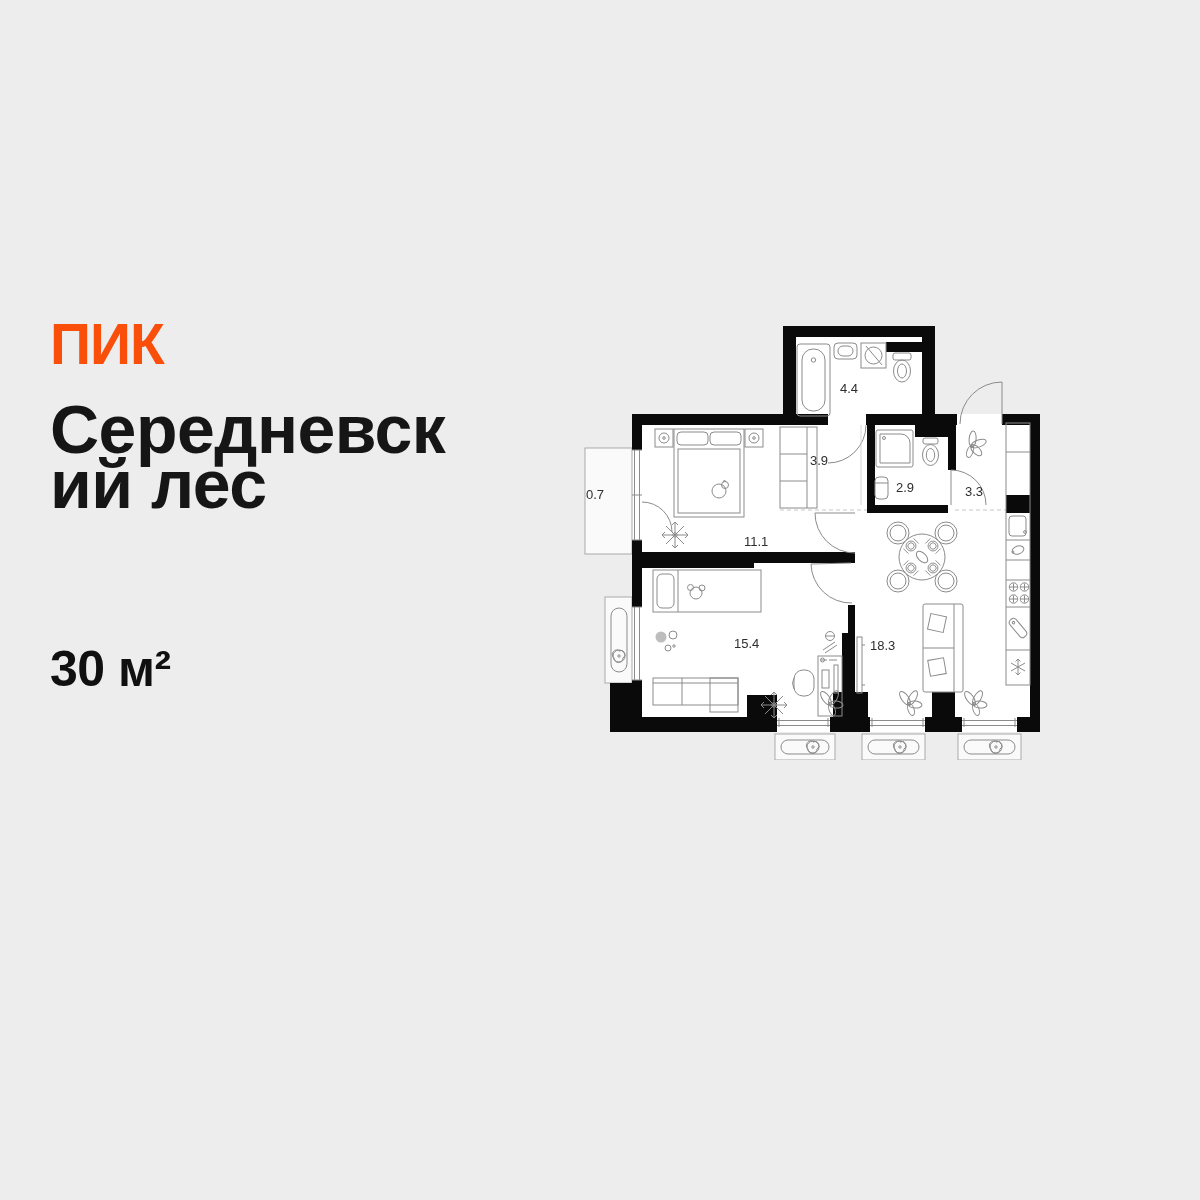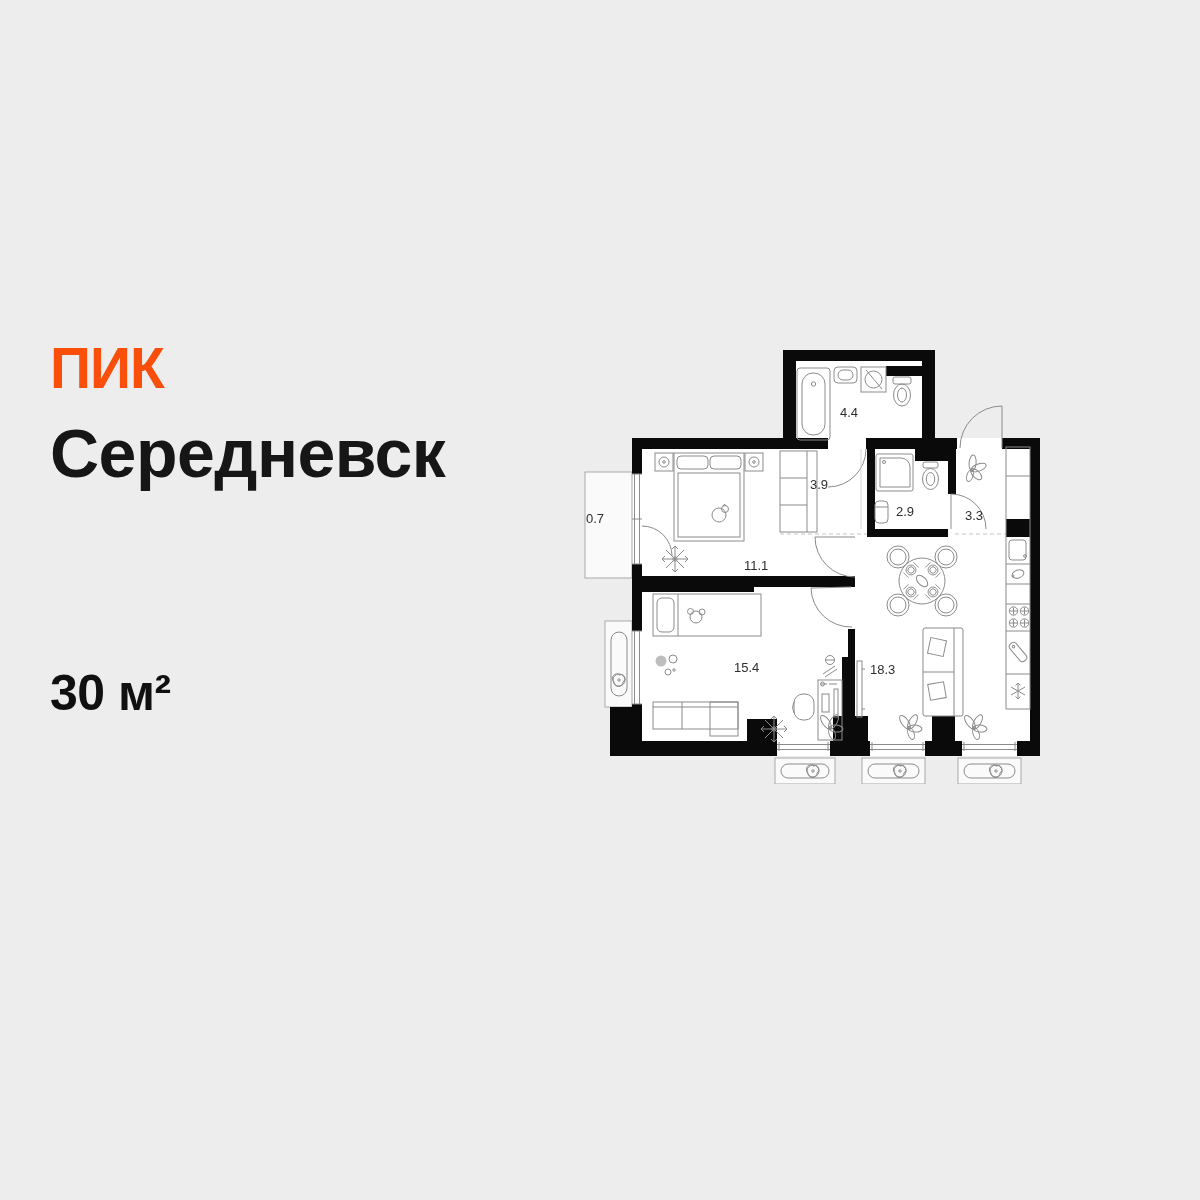--- a/index.html
+++ b/index.html
@@ -2,21 +2,21 @@
 <html><head>
 <meta charset="utf-8">
 <style>
   html,body{margin:0;padding:0;}
   body{
     width:1200px;height:1200px;
     background:#ededed;
     font-family:"Liberation Sans","DejaVu Sans",sans-serif;
     position:relative;overflow:hidden;
   }
-  .card{position:absolute;inset:0;margin-top:24px;}
+  .card{position:absolute;inset:0;}
   .logo{
     position:absolute;left:50px;top:316px;
     font-size:57px;font-weight:800;letter-spacing:-1px;
     line-height:1;
   }
   .title{
     position:absolute;left:50px;top:402px;
     font-size:68px;font-weight:700;color:#161616;
     line-height:55px;letter-spacing:-0.5px;
   }
@@ -38,20 +38,21 @@
 </style>
 </head>
 <body>
 
 <div class="card">
 
   <div class="logo" style="color:#fa4e0b;">ПИК</div>
 
   <div class="title">
     <span>Середневск</span><br>
+    <span>ий лес</span>
   </div>
 
 
   <div class="area-value">30 м²</div>
 
   <div class="plan">
   <svg width="480" height="440" viewBox="0 0 480 440">
     <defs>
 
       <g id="fan" stroke="#8b8b8b" fill="none" stroke-width="1">

